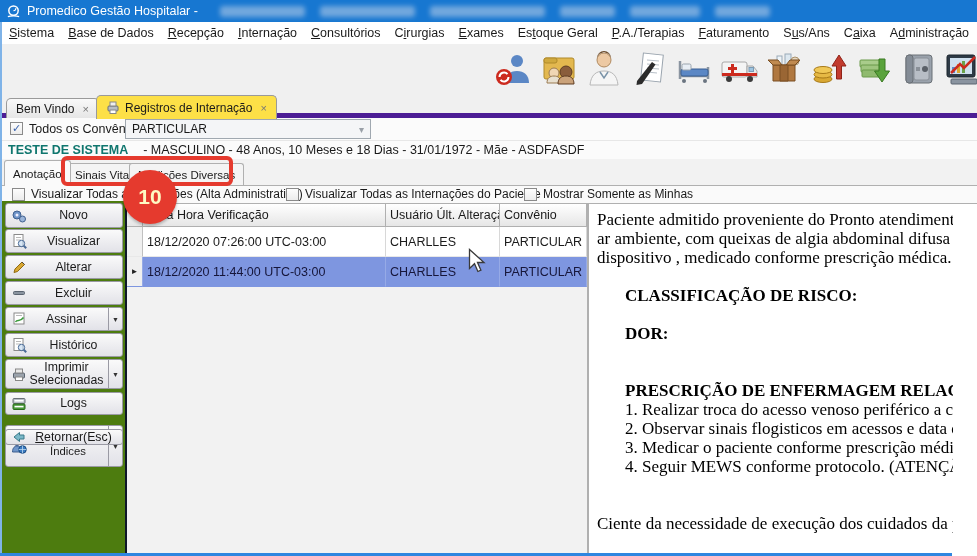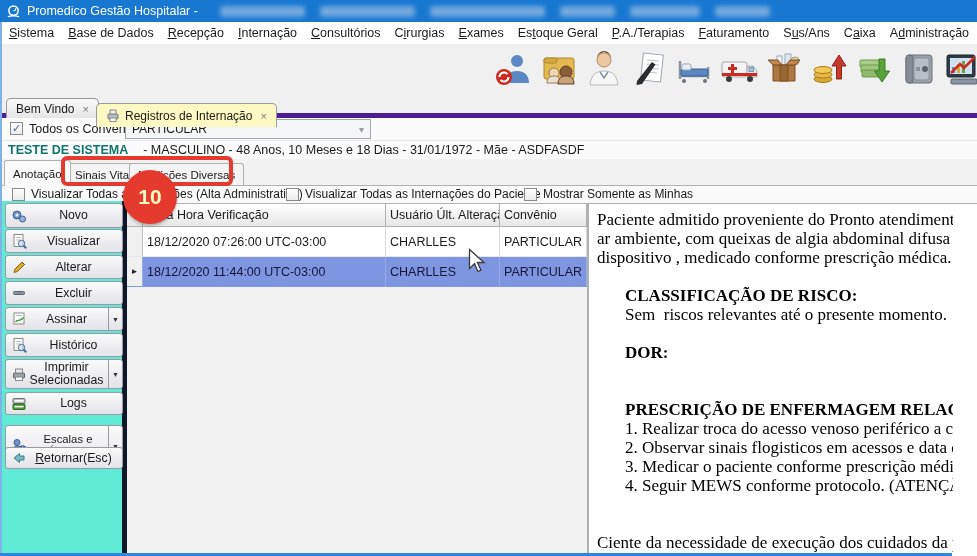--- a/index.html
+++ b/index.html
@@ -22,21 +22,21 @@
   .toolbar{position:absolute;left:0;top:44px;width:977px;height:51px;background:#f0f0f0;}
   .tb-icons{position:absolute;left:494px;top:49px;display:flex;gap:5px;}
   .tbi{width:40px;height:40px;}
 
   
   .tabstrip{position:absolute;left:0;top:95px;width:977px;height:23px;background:#f0f0f0;
             border-bottom:5px solid #4c1d95;box-sizing:border-box;}
   .tab{position:absolute;display:flex;align-items:center;gap:5px;padding:0 9px;border:1px solid #9a9a9a;
        border-bottom:none;border-radius:5px 5px 0 0;font-size:12px;box-sizing:border-box;}
   .tab.inactive{top:3px;height:20px;background:linear-gradient(#f9f9f9,#e6e6e6);}
-  .tab.active{top:8px;height:24px;background:#fef9c3;z-index:2;}
+  .tab.active{top:0;height:24px;background:#fde047;z-index:2;}
   .tx{color:#777;font-size:11px;margin-left:3px;}
 
   
   .filter-row{position:absolute;left:0;top:118px;width:977px;height:22px;background:#fbfbfb;}
   .cb{width:13px;height:13px;background:linear-gradient(#fdfdfd,#ececec);border:1px solid #8a8a8a;
       box-sizing:border-box;font-size:11px;line-height:11px;text-align:center;color:#3a62ad;font-weight:bold;}
   .cb.abs{position:absolute;left:10px;top:4px;}
   .filter-label{position:absolute;left:29px;top:4px;font-size:12.5px;}
   .combo{position:absolute;left:125px;top:1px;width:246px;height:20px;background:#f4f5f7;border:1px solid #a0a8b0;
          box-sizing:border-box;display:flex;align-items:center;justify-content:space-between;padding:0 6px;font-size:12px;}
@@ -62,22 +62,22 @@
            border-radius:6px;z-index:10;pointer-events:none;box-sizing:border-box;}
   .hl-badge{position:absolute;left:123px;top:170px;width:54px;height:54px;border-radius:50%;background:#e53a2e;
             color:#fef9c3;font-size:21px;font-weight:bold;display:flex;align-items:center;justify-content:center;
             z-index:11;box-shadow:0 2px 3px rgba(0,0,0,.25);}
 
   
   .options-row{position:absolute;left:0;top:186px;width:977px;height:17px;background:#fafafa;font-size:12px;}
   .opt{position:absolute;top:1px;display:flex;align-items:center;gap:6px;}
 
   
-  .sidebar{position:absolute;left:2px;top:201px;width:125px;height:352px;background:#5eead4;
-           border-right:5px solid #0f172a;box-sizing:border-box;}
+  .sidebar{position:absolute;left:2px;top:201px;width:125px;height:352px;background:#4d7c0f;
+           border-right:2px solid #0f172a;box-sizing:border-box;}
   .sbtn{position:absolute;left:3px;width:118px;background:linear-gradient(#fafafa,#e2e2e8);
         border:1px solid #9a9aa4;border-radius:3px;box-sizing:border-box;display:flex;align-items:center;font-size:12.3px;}
   .sbtn .ic{width:20px;display:flex;justify-content:center;margin-left:3px;flex:none;}
   .sbtn .lbl{flex:1;text-align:center;padding-right:4px;line-height:1.05;}
   .sbtn.tight .lbl{font-size:11.3px;padding-right:1px;}
   .sbarrow{width:13px;align-self:stretch;border-left:1px solid #9a9aa4;display:flex;align-items:center;
            justify-content:center;font-size:7px;color:#333;flex:none;}
 
   
   .table{position:absolute;left:127px;top:203px;width:461px;height:350px;background:#f2f2f2;
@@ -384,21 +384,21 @@
           <svg width="16" height="16">
             <circle cx="6" cy="4.5" r="3" fill="#6f95c9" stroke="#3f5f8f"></circle>
             <path d="M1.5 14c0-4.5 2.5-6 4.5-6s4.5 1.5 4.5 6z" fill="#6f95c9" stroke="#3f5f8f"></path>
             <circle cx="11.5" cy="11.5" r="3.8" fill="#3a7ac0" stroke="#1a4a80"></circle>
             <path d="M7.7 11.5h7.6M11.5 7.7v7.6" stroke="#bcd8f0" stroke-width=".8"></path>
           </svg>
         </span>
       <span class="lbl">Escalas e Índices</span>
       <span class="sbarrow">▼</span>
     </div>
-    <div class="sbtn" style="top:246px;height:22px">
+    <div class="sbtn" style="top:228px;height:16px">
       <span class="ic">
           <svg width="16" height="16">
             <path d="M8.5 3.5L3 8l5.5 4.5V10H13V6H8.5z" fill="#7ab8c8" stroke="#3a7a8a"></path>
           </svg>
         </span>
       <span class="lbl"><span class="u">R</span><span>etornar(Esc)</span></span>
     </div>
   </div>
 
   <div class="table">
@@ -424,21 +424,20 @@
     </div>
   </div>
 
   <div class="doc-panel">
     <div class="doc">
       <div class="dl">Paciente admitido proveniente do Pronto atendimento  vindo d</div>
       <div class="dl">ar ambiente, com queixas de algia abdominal difusa tipo cólica</div>
       <div class="dl">dispositivo , medicado conforme prescrição médica. Segue aos</div>
       <div class="dl"></div>
       <div class="dl b ind">CLASSIFICAÇÃO DE RISCO:</div>
-      <div class="dl ind">Sem  riscos relevantes até o presente momento.</div>
       <div class="dl"></div>
       <div class="dl b ind">DOR:</div>
       <div class="dl"></div>
       <div class="dl"></div>
       <div class="dl b ind">PRESCRIÇÃO DE ENFERMAGEM RELACIONA</div>
       <div class="dl ind">1. Realizar troca do acesso venoso periférico a cada 72 ho</div>
       <div class="dl ind">2. Observar sinais flogisticos em acessos e data das punçõ</div>
       <div class="dl ind">3. Medicar o paciente conforme prescrição médica  (ATE</div>
       <div class="dl ind">4. Seguir MEWS conforme protocolo. (ATENÇÃO)</div>
       <div class="dl"></div>

